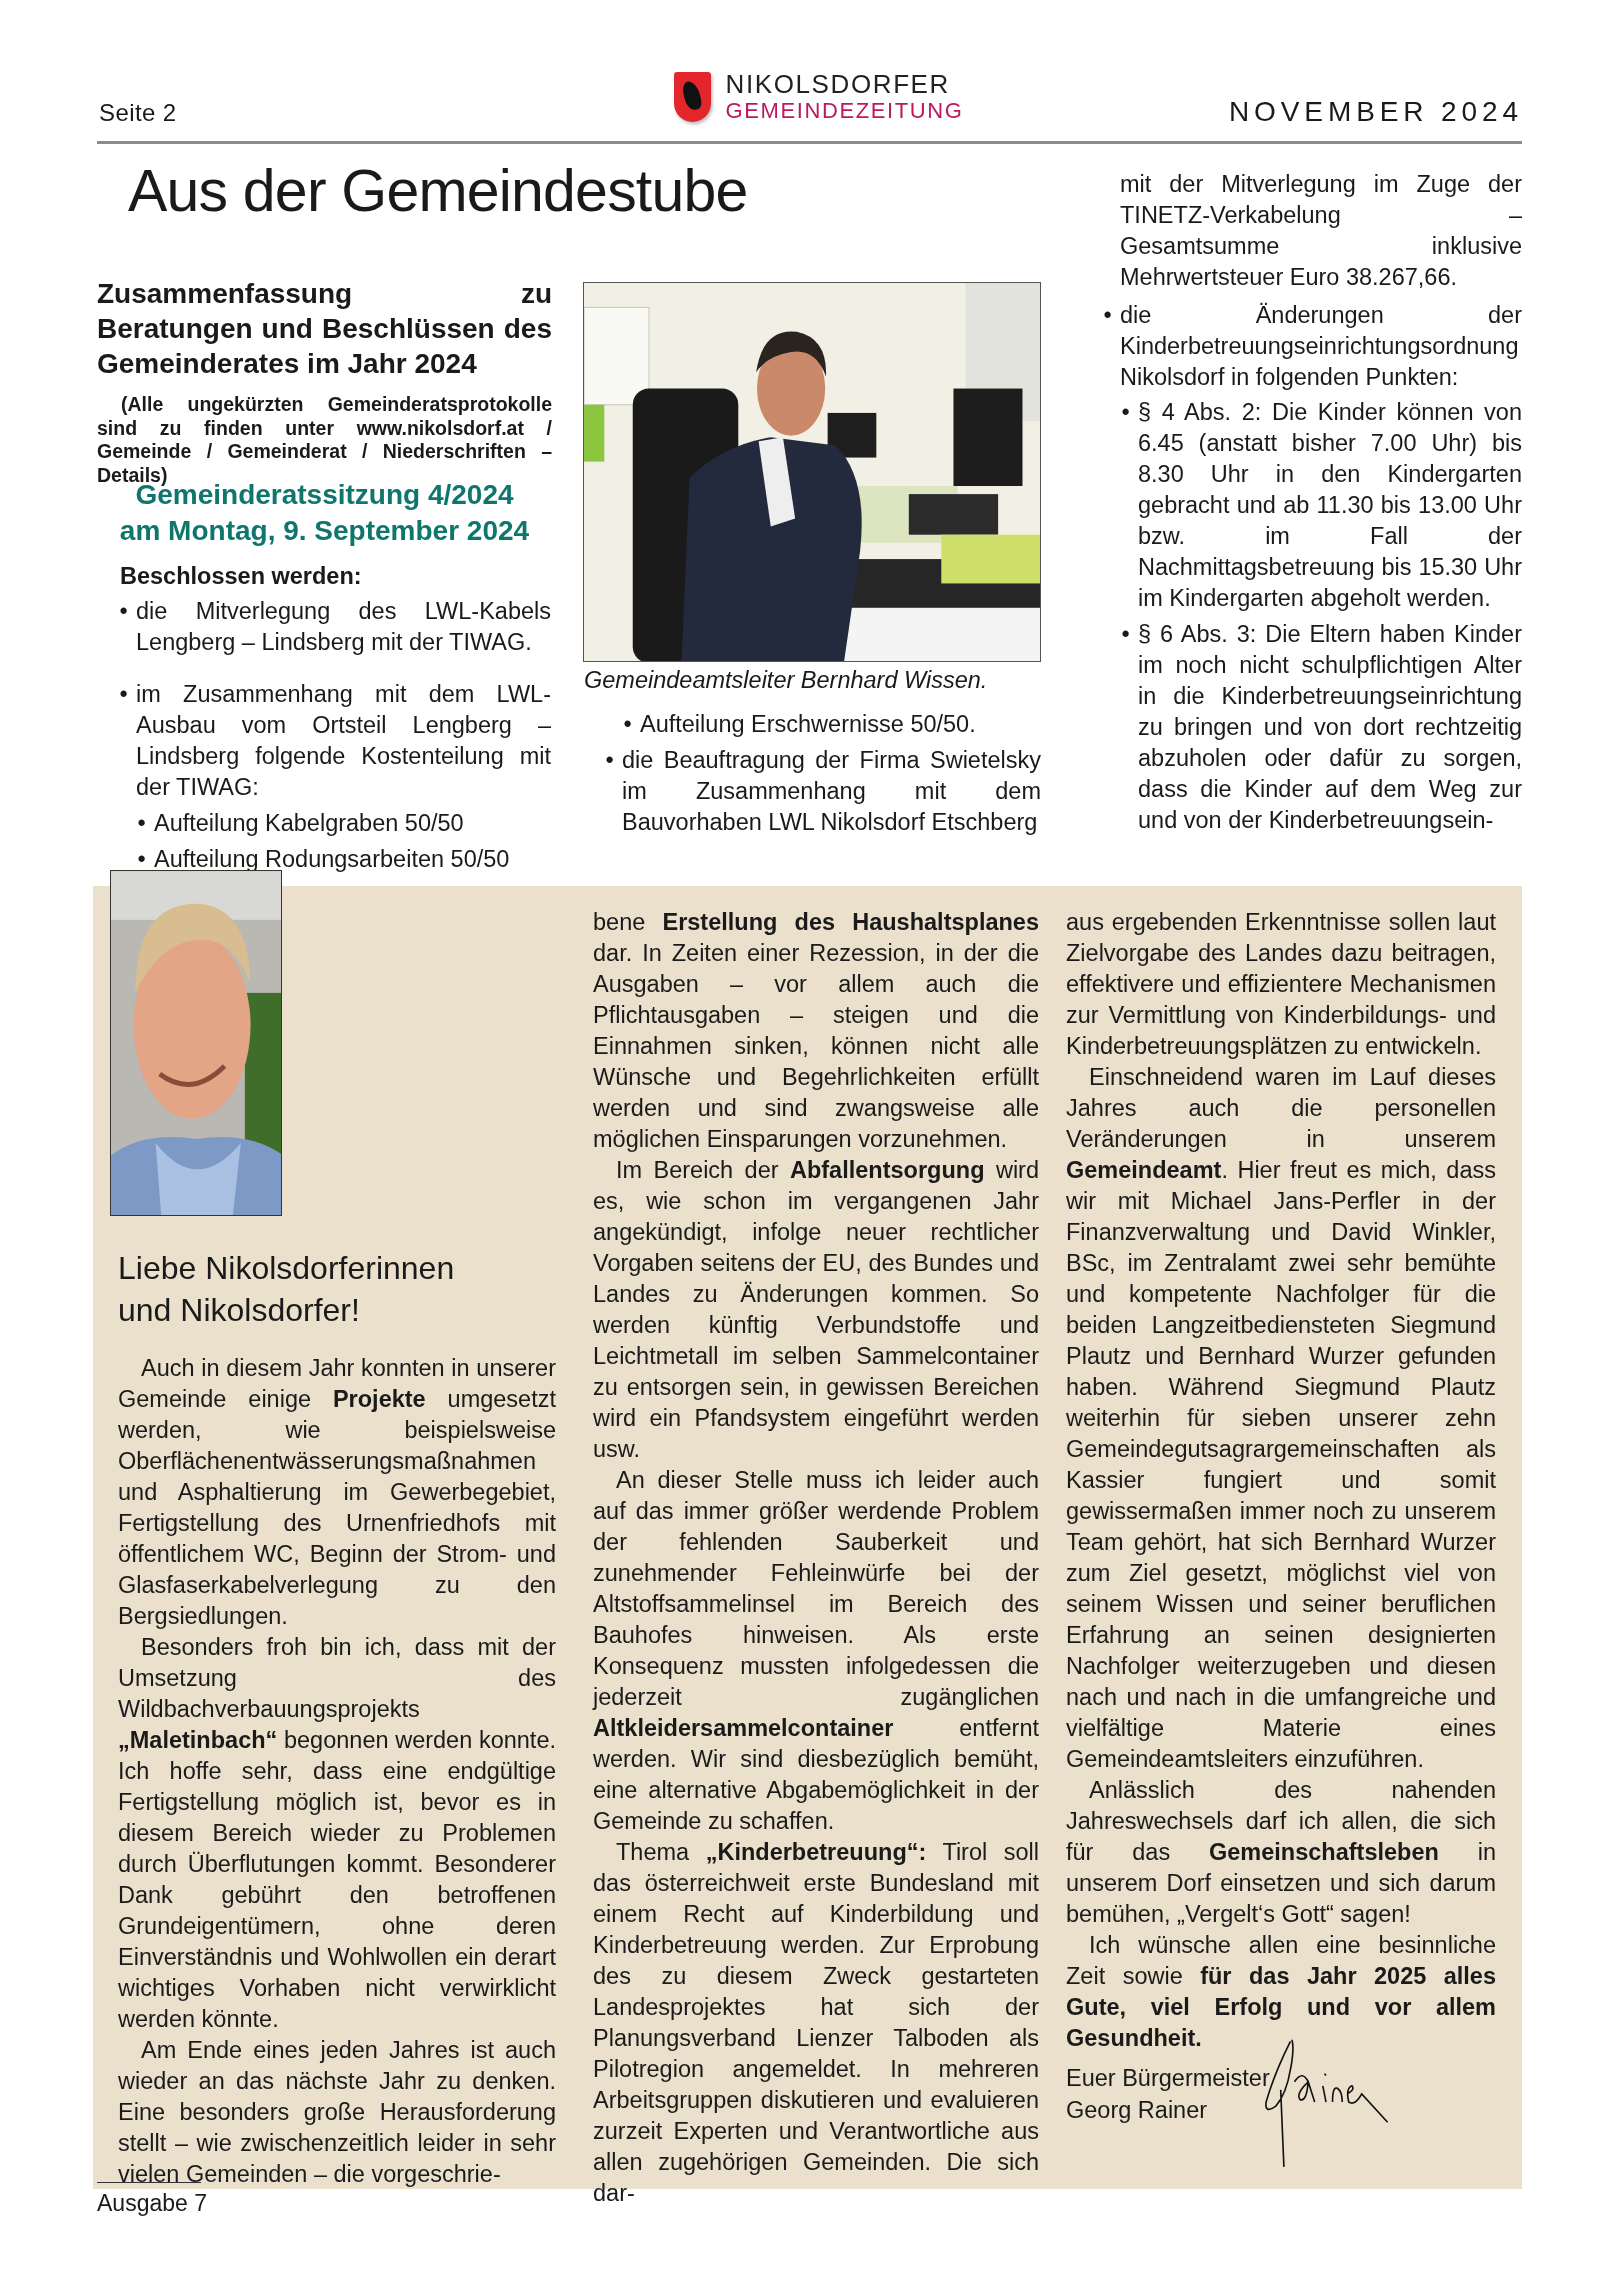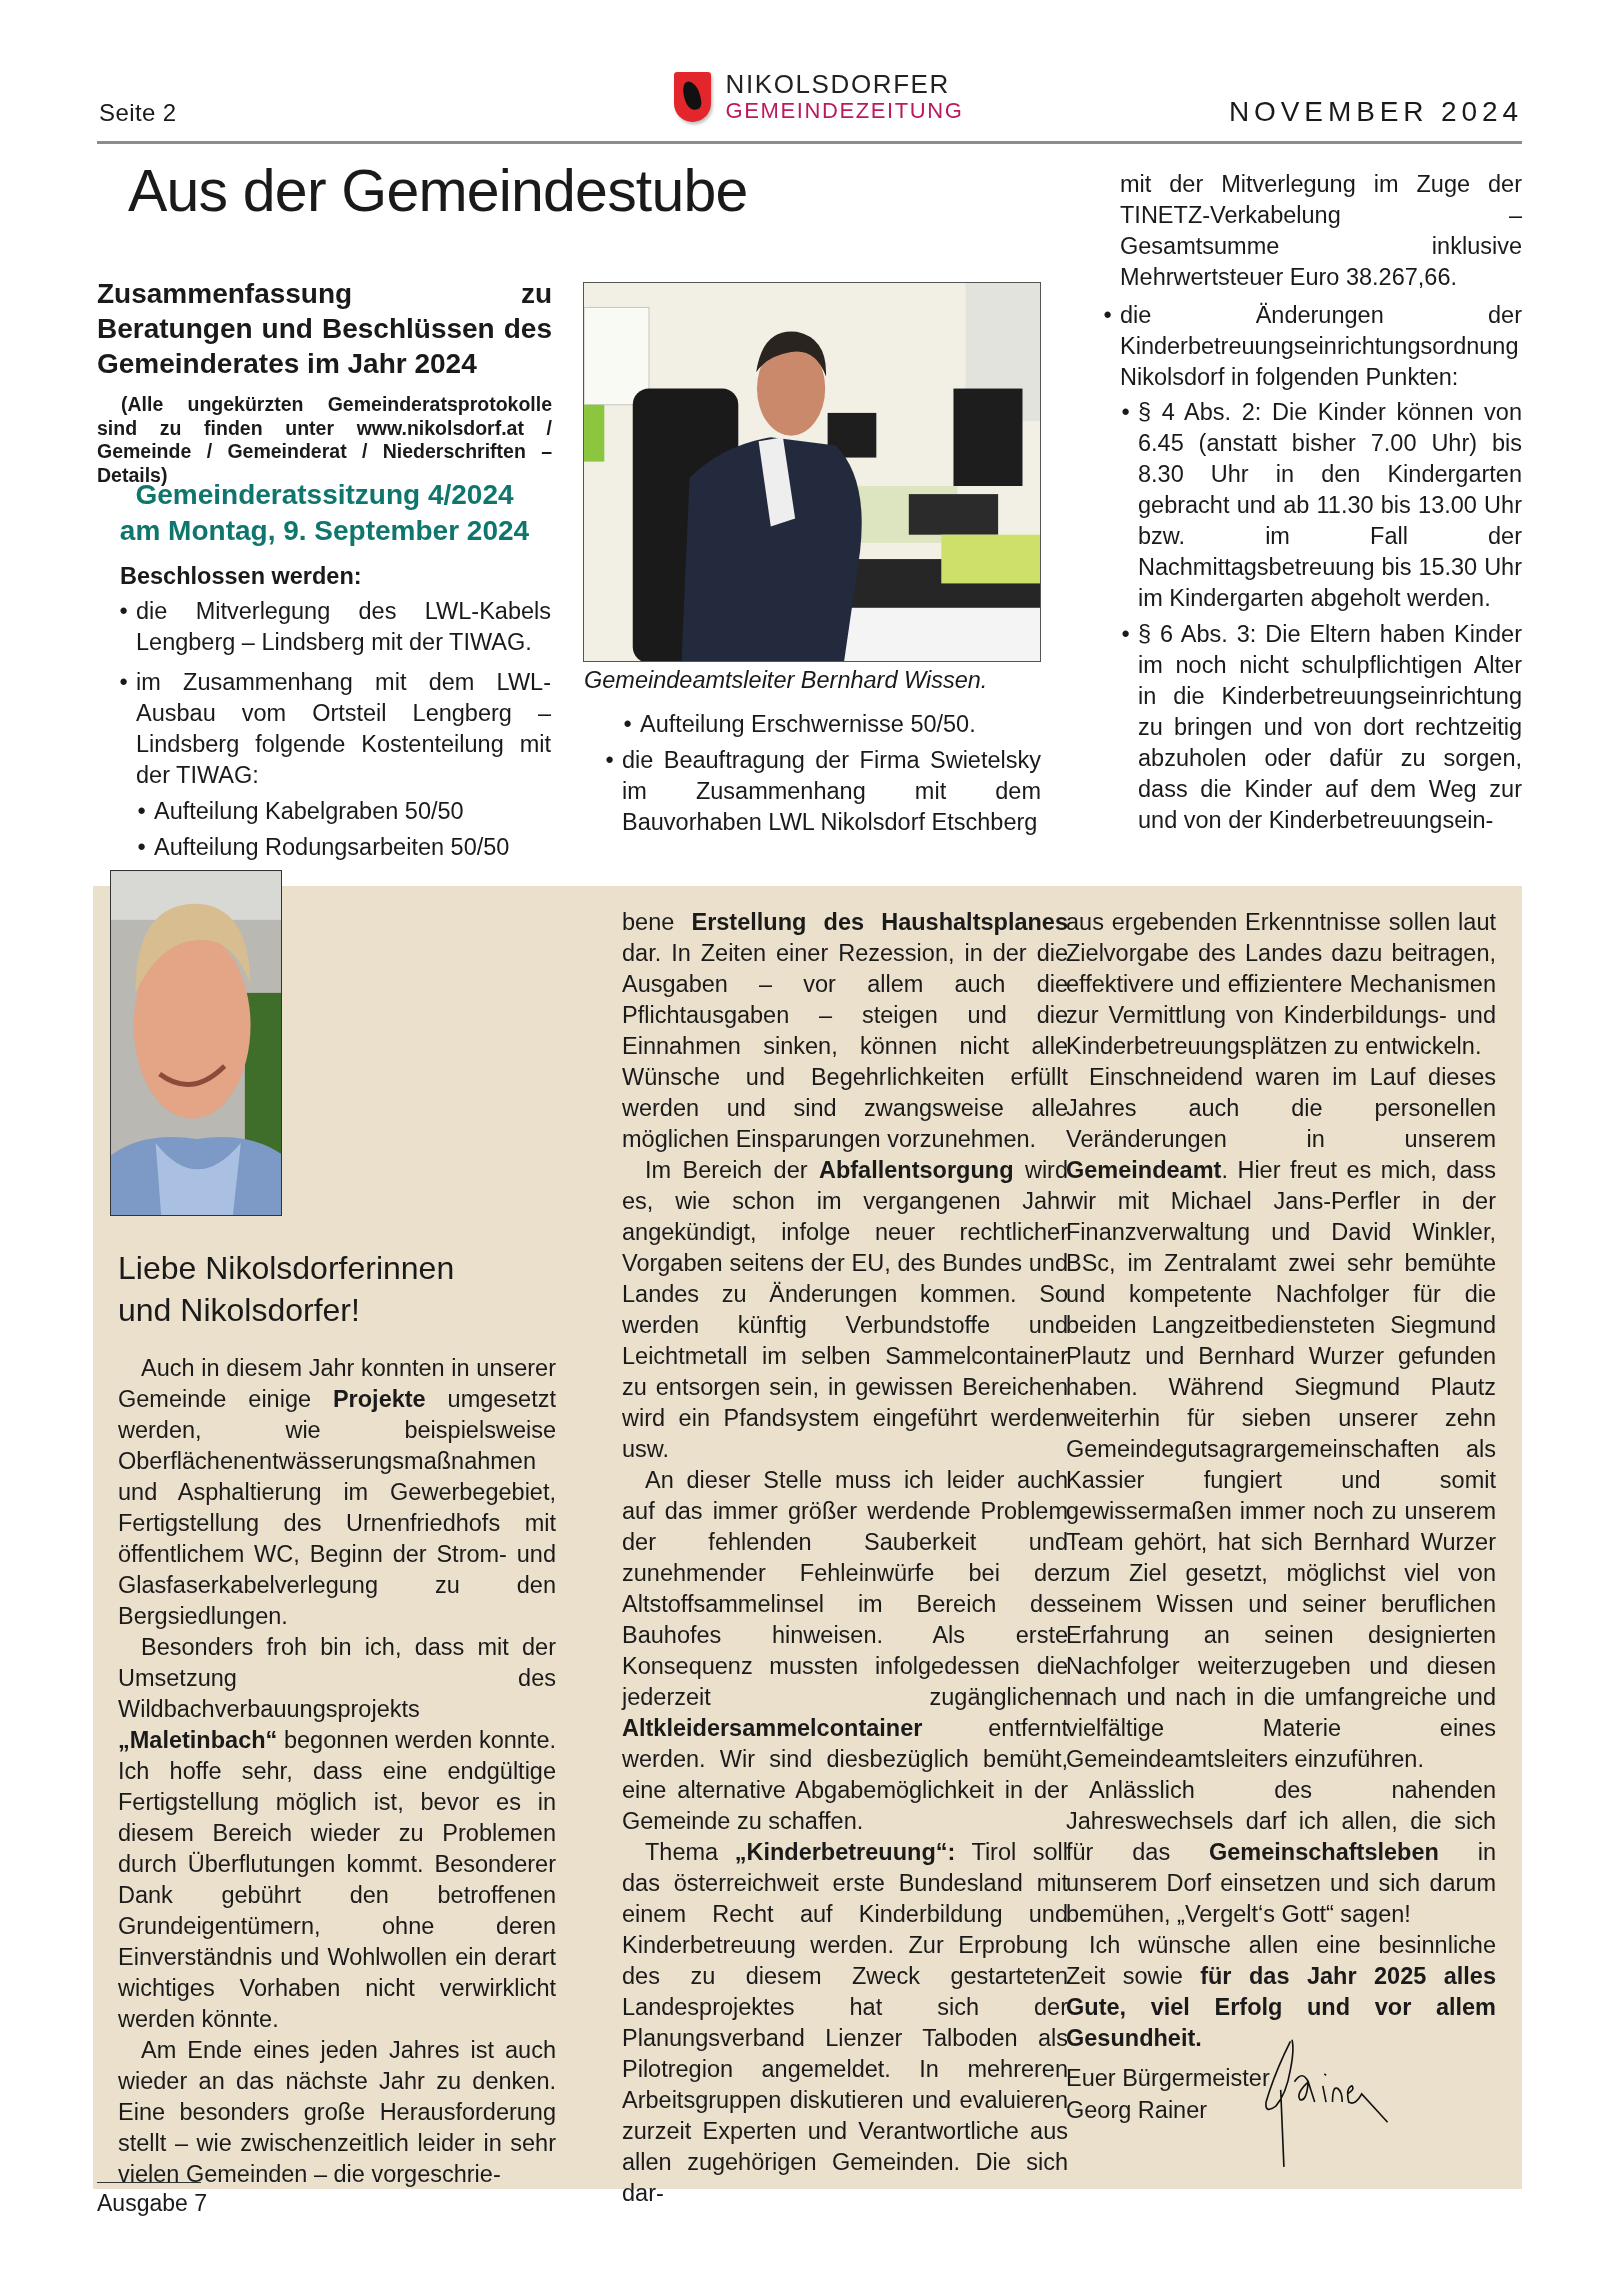--- a/index.html
+++ b/index.html
@@ -40,21 +40,21 @@
   #office-caption { left: 584px; top: 667px; font-size: 23.5px; font-style: italic; }
   #col2-list { left: 604px; top: 709px; width: 437px; }
 
   #col3-top { left: 1102px; top: 169px; width: 420px; }
 
   
   #letter-box { left: 93px; top: 886px; width: 1429px; height: 1303px; background: #ebe0cc; }
   #mayor-photo { left: 110px; top: 870px; width: 172px; height: 346px; border: 0.8px solid #333; overflow: hidden; background: #c9c4b8; }
   #greeting { left: 118px; top: 1247px; font-size: 32px; line-height: 42px; font-weight: 300; }
   #letter-col1 { left: 118px; top: 1353px; width: 438px; }
-  #letter-col2 { left: 622px; top: 907px; width: 446px; }
+  #letter-col2 { left: 593px; top: 907px; width: 446px; }
   #letter-col3 { left: 1066px; top: 907px; width: 430px; }
   #signoff { left: 1066px; top: 2062px; font-size: 23.5px; line-height: 32px; }
   #signature { left: 1258px; top: 2025px; width: 162px; height: 146px; }
 
   #footer-rule { left: 97px; top: 2182px; width: 104px; height: 0.8px; background: #333; }
   #footer-text { left: 97px; top: 2190px; font-size: 23px; }
 </style>
 </head>
 <body>
 
@@ -73,21 +73,21 @@
 
 <div class="abs" id="subhead">Zusammenfassung zu Beratungen und Beschlüssen des Gemeinderates im Jahr 2024</div>
 <div class="abs" id="note" style="text-indent:24px">(Alle ungekürzten Gemeinderatsprotokolle sind zu finden unter www.nikolsdorf.at / Gemeinde / Gemeinderat / Niederschriften – Details)</div>
 <div class="abs" id="session">
   <div>Gemeinderatssitzung 4/2024</div>
   <div>am Montag, 9. September 2024</div>
 </div>
 <div class="abs" id="resolved-label">Beschlossen werden:</div>
 <div class="abs txt" id="col1-list">
     <div class="bl">die Mitverlegung des LWL-Kabels Lengberg – Lindsberg mit der TIWAG.</div>
-    <div class="bl" style="margin-top: 9px;">im Zusammenhang mit dem LWL-Ausbau vom Ortsteil Lengberg – Lindsberg folgende Kostenteilung mit der TIWAG:</div>
+    <div class="bl" style="margin-top: 21px;">im Zusammenhang mit dem LWL-Ausbau vom Ortsteil Lengberg – Lindsberg folgende Kostenteilung mit der TIWAG:</div>
     <div class="bl2" style="margin-top: 4.9px;">Aufteilung Kabelgraben 50/50</div>
     <div class="bl2" style="margin-top: 4.9px;">Aufteilung Rodungsarbeiten 50/50</div>
   </div>
 
 <div class="abs" id="office-photo">
   <svg width="458" height="380" viewBox="0 0 564 468">
     <rect x="0" y="0" width="564" height="468" fill="#f2f0e4"></rect>
     <rect x="0" y="30" width="80" height="120" fill="#fafaf5" stroke="#bbb"></rect>
     <rect x="0" y="150" width="25" height="70" fill="#8cc63f"></rect>
     <rect x="470" y="0" width="94" height="170" fill="#e3e3de"></rect>

